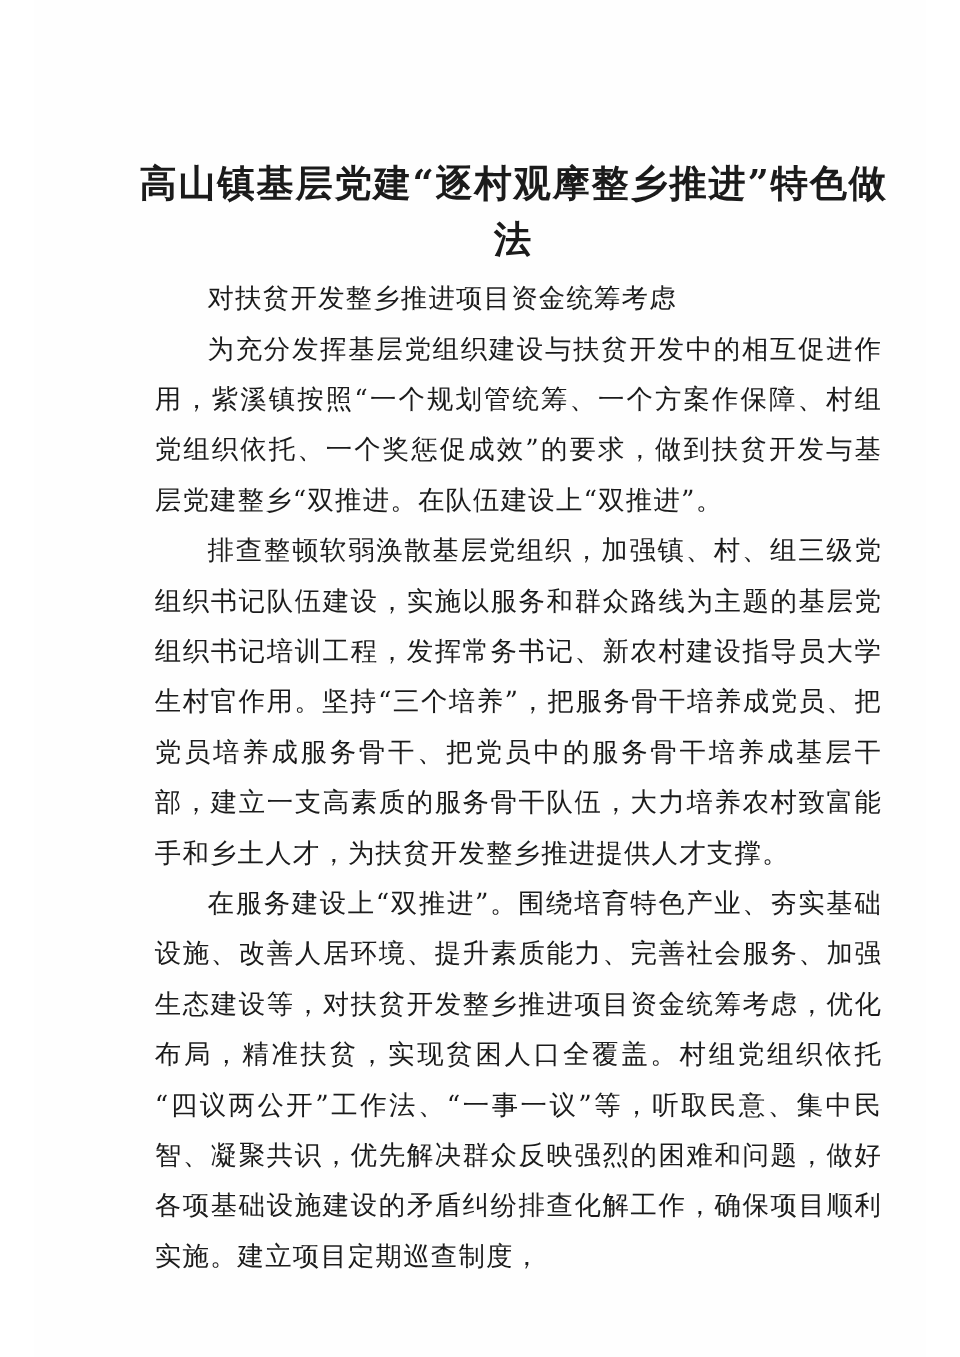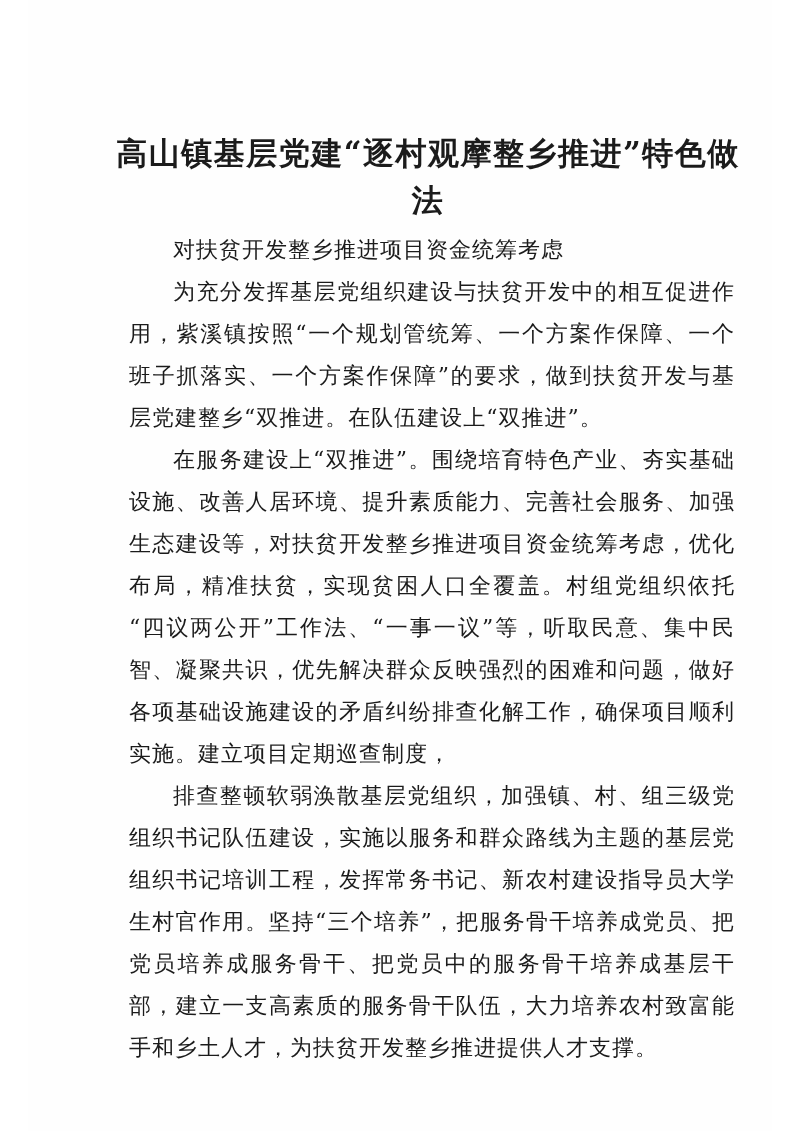--- a/index.html
+++ b/index.html
@@ -61,19 +61,19 @@
 </style>
 </head>
 <body>
 
 <div class="page">
 
   <h1 class="doc-title">高山镇基层党建“逐村观摩整乡推进”特色做法</h1>
 
   <div class="doc-body">
     <p class="doc-subtitle">对扶贫开发整乡推进项目资金统筹考虑</p>
-    <p>为充分发挥基层党组织建设与扶贫开发中的相互促进作用，紫溪镇按照“一个规划管统筹、一个方案作保障、一个班子抓落实、一个方案作保障”的要求，做到扶贫开发与基层党建整乡“双推进。在队伍建设上“双推进”。</p>
+    <p>为充分发挥基层党组织建设与扶贫开发中的相互促进作用，紫溪镇按照“一个规划管统筹、一个方案作保障、村组党组织依托、一个奖惩促成效”的要求，做到扶贫开发与基层党建整乡“双推进。在队伍建设上“双推进”。</p>
+    <p>排查整顿软弱涣散基层党组织，加强镇、村、组三级党组织书记队伍建设，实施以服务和群众路线为主题的基层党组织书记培训工程，发挥常务书记、新农村建设指导员大学生村官作用。坚持“三个培养”，把服务骨干培养成党员、把党员培养成服务骨干、把党员中的服务骨干培养成基层干部，建立一支高素质的服务骨干队伍，大力培养农村致富能手和乡土人才，为扶贫开发整乡推进提供人才支撑。</p>
     <p>在服务建设上“双推进”。围绕培育特色产业、夯实基础设施、改善人居环境、提升素质能力、完善社会服务、加强生态建设等，对扶贫开发整乡推进项目资金统筹考虑，优化布局，精准扶贫，实现贫困人口全覆盖。村组党组织依托“四议两公开”工作法、“一事一议”等，听取民意、集中民智、凝聚共识，优先解决群众反映强烈的困难和问题，做好各项基础设施建设的矛盾纠纷排查化解工作，确保项目顺利实施。建立项目定期巡查制度，</p>
-    <p>排查整顿软弱涣散基层党组织，加强镇、村、组三级党组织书记队伍建设，实施以服务和群众路线为主题的基层党组织书记培训工程，发挥常务书记、新农村建设指导员大学生村官作用。坚持“三个培养”，把服务骨干培养成党员、把党员培养成服务骨干、把党员中的服务骨干培养成基层干部，建立一支高素质的服务骨干队伍，大力培养农村致富能手和乡土人才，为扶贫开发整乡推进提供人才支撑。</p>
   </div>
 
 
 </div>
 
 </body></html>

